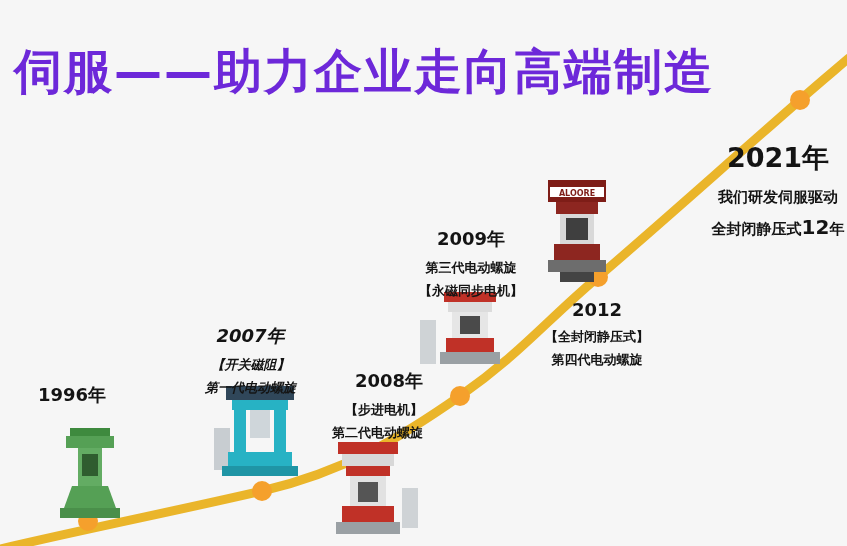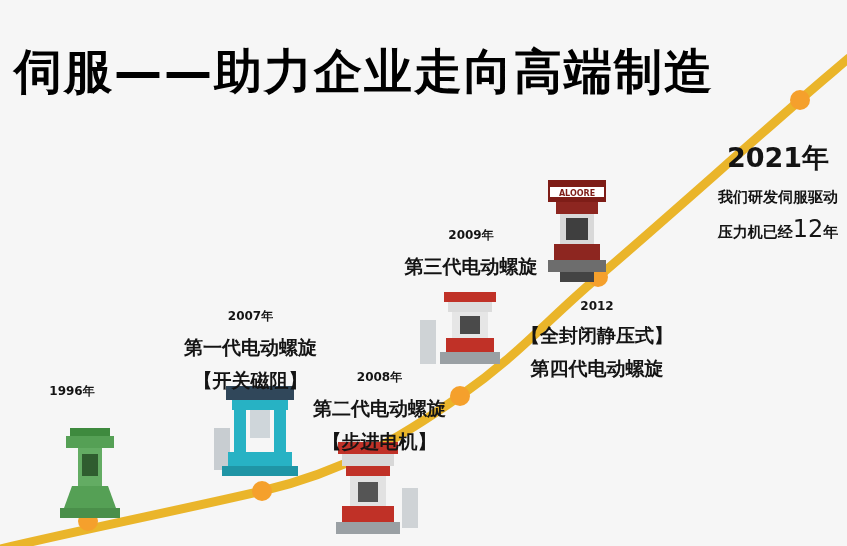--- a/index.html
+++ b/index.html
@@ -9,40 +9,40 @@
     background:#f6f6f6;
     overflow:hidden;
   }
   .stage { position:relative; width:847px; height:546px; overflow:hidden; }
 
   .curve-svg { position:absolute; left:0; top:0; z-index:1; }
 
   .title {
     position:absolute; left:14px; top:40px; z-index:3;
     font-size:48px; font-weight:bold; letter-spacing:2px;
-    color:#000000; white-space:nowrap;
+    color:#6d28d9; white-space:nowrap;
   }
 
   .machine { position:absolute; z-index:2; }
 
   .milestone { position:absolute; z-index:4; text-align:center; color:#141414; }
-  .milestone .year { font-size:12px; font-weight:bold; margin-bottom:6px; }
-  .milestone .desc { font-size:19px; font-weight:bold; line-height:1.75; }
+  .milestone .year { font-size:18px; font-weight:bold; margin-bottom:6px; }
+  .milestone .desc { font-size:13px; font-weight:bold; line-height:1.75; }
 
   .m1996 { left:22px;  top:383px; width:100px; }
-  .m2007 { left:178px; top:308px; width:145px; }
-  .m2008 { left:307px; top:369px; width:145px; }
+  .m2007 { left:178px; top:324px; width:145px;font-style:italic; }
+  .m2008 { left:278px; top:369px; width:145px;text-align:right; }
   .m2009 { left:392px; top:227px; width:158px; }
   .m2012 { left:518px; top:299px; width:158px; }
 
   .m2021 { left:693px; top:140px; width:170px; }
   .m2021 .year  { font-size:27px; font-weight:bold; margin-bottom:12px; }
   .m2021 .line1 { font-size:15px; font-weight:bold; margin-bottom:8px; }
   .m2021 .line2 { font-size:15px; font-weight:bold; }
-  .m2021 .big-num { font-size:24px; font-weight:normal; }
+  .m2021 .big-num { font-size:20px; font-weight:bold; }
 
   .mach-1996 { left:48px;  top:424px; width:84px;  height:100px; }
   .mach-2007 { left:214px; top:386px; width:92px;  height:98px; }
   .mach-2008 { left:328px; top:442px; width:90px;  height:104px; }
   .mach-2009 { left:420px; top:292px; width:88px;  height:86px; }
   .mach-2012 { left:536px; top:180px; width:82px;  height:106px; }
 </style>
 </head>
 <body>
 
@@ -113,40 +113,41 @@
     <rect x="12" y="80" width="58" height="12" fill="#6d6d6d"></rect>
     <rect x="24" y="92" width="34" height="10" fill="#444444"></rect>
   </svg>
 
   <div class="milestone m1996">
     <div class="year">1996年</div>
   </div>
 
   <div class="milestone m2007">
     <div class="year">2007年</div>
+    <div class="desc">【开关磁阻】</div>
     <div class="desc">第一代电动螺旋</div>
-    <div class="desc">【开关磁阻】</div>
   </div>
 
   <div class="milestone m2008">
     <div class="year">2008年</div>
+    <div class="desc">【步进电机】</div>
     <div class="desc">第二代电动螺旋</div>
-    <div class="desc">【步进电机】</div>
   </div>
 
   <div class="milestone m2009">
     <div class="year">2009年</div>
     <div class="desc">第三代电动螺旋</div>
+    <div class="desc">【永磁同步电机】</div>
   </div>
 
   <div class="milestone m2012">
     <div class="year">2012</div>
     <div class="desc">【全封闭静压式】</div>
     <div class="desc">第四代电动螺旋</div>
   </div>
 
   <div class="milestone m2021">
     <div class="year">2021年</div>
     <div class="line1">我们研发伺服驱动</div>
-    <div class="line2"><span>压力机已经</span><span class="big-num">12</span><span>年</span></div>
+    <div class="line2"><span>全封闭静压式</span><span class="big-num">12</span><span>年</span></div>
   </div>
 
 </div>
 
 </body></html>

